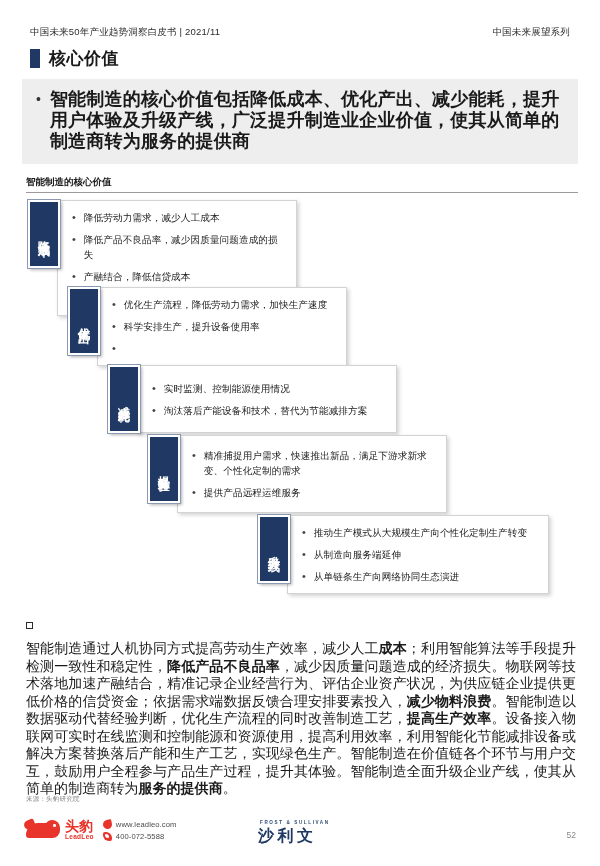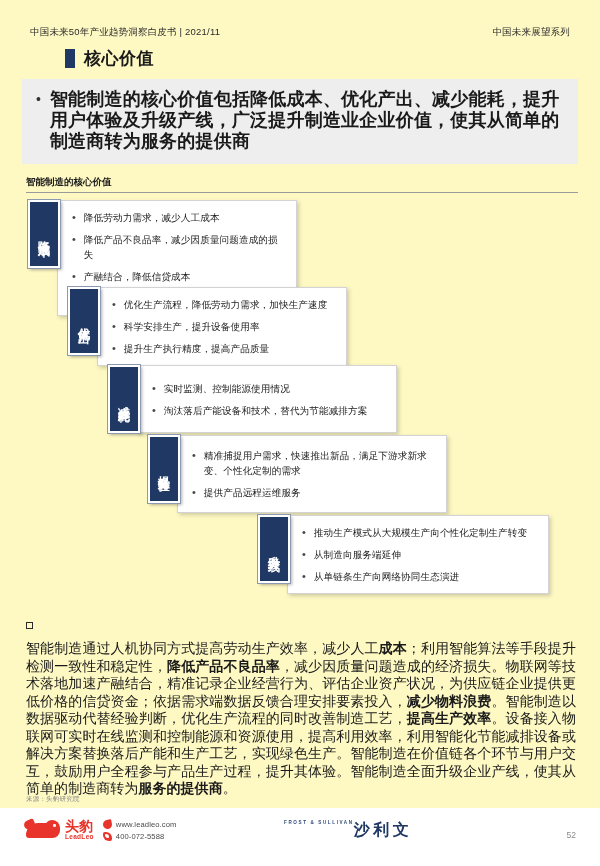--- a/index.html
+++ b/index.html
@@ -9,21 +9,21 @@
     height: 866px;
     background: #c9c9c9;
     font-family: "Liberation Sans", "DejaVu Sans", sans-serif;
     overflow: hidden;
   }
 
   .page {
     position: relative;
     width: 600px;
     height: 866px;
-    background: #fef9c3;
+    background: #ffffff;
     overflow: hidden;
   }
 
   
   .pg-header {
     position: absolute;
     top: 26px; left: 30px; right: 30px;
     display: flex;
     justify-content: space-between;
     align-items: baseline;
@@ -34,21 +34,20 @@
   .pg-header .left { font-weight: 400; }
   .pg-header .right { font-weight: 400; }
 
   
   .title-row {
     position: absolute;
     top: 47px; left: 30px;
     display: flex;
     align-items: center;
     gap: 9px;
-    margin-left: 35px;
   }
   .title-mark {
     width: 10px; height: 19px;
     background: #1f3864;
     flex: none;
   }
   .title-text {
     font-size: 17px;
     font-weight: bold;
     color: #1a1a1a;
@@ -309,23 +308,22 @@
   .ll-ctext {
     font-size: 7.6px;
     color: #4a4a4a;
     letter-spacing: 0.1px;
   }
 
   .fs-logo {
     position: absolute;
     left: 258px; top: 12px;
     display: flex;
-    flex-direction: row;
+    flex-direction: column;
     align-items: flex-start;
-    margin-left: 24px;
   }
   .fs-en {
     font-size: 4.6px;
     color: #2f4a77;
     letter-spacing: 1.6px;
     font-weight: bold;
     margin-bottom: 1px;
     margin-left: 2px;
   }
   .fs-cn {
@@ -399,21 +397,20 @@
           <div class="bullet-line">
             <span class="bdot">•</span>
             <span class="btxt">优化生产流程，降低劳动力需求，加快生产速度</span>
           </div>
           <div class="bullet-line">
             <span class="bdot">•</span>
             <span class="btxt">科学安排生产，提升设备使用率</span>
           </div>
           <div class="bullet-line">
             <span class="bdot">•</span>
-            <span class="btxt">提升生产执行精度，提高产品质量</span>
           </div>
         </div>
       </div>
       <div class="stair-row" style="left: 108px; top: 173px;">
         <div class="tag" style="height: 68px;">
           <span class="tag-text">减少能耗</span>
         </div>
         <div class="panel" style="width: 260px; min-height: 68px;">
           <div class="bullet-line">
             <span class="bdot">•</span>

